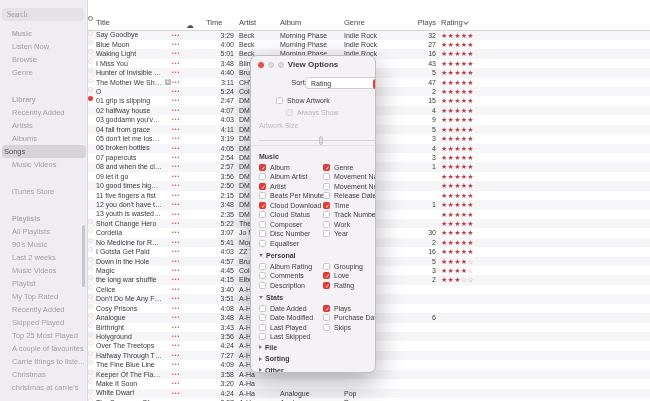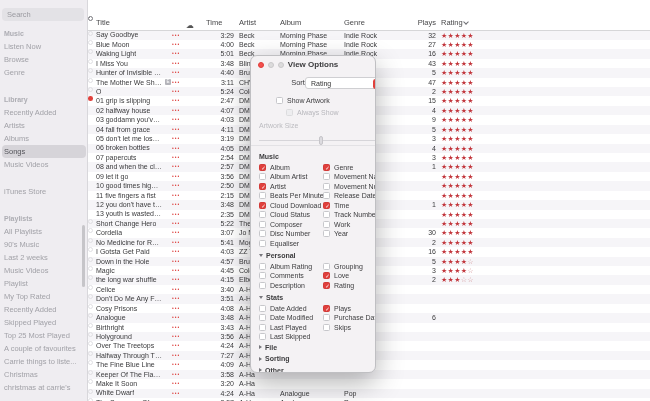--- a/index.html
+++ b/index.html
@@ -4,24 +4,24 @@
 <style>
   * { margin:0; padding:0; box-sizing:border-box; }
   html,body { width:650px; height:401px; overflow:hidden; background:#fff;
     font-family:"Liberation Sans","DejaVu Sans",sans-serif; -webkit-font-smoothing:antialiased; }
 
   
   #sidebar { position:absolute; left:0; top:0; width:88px; height:401px;
     background:#efedf1; border-right:1px solid #d8d7db; overflow:hidden; }
   .sb-search { position:absolute; left:2px; top:8px; width:82px; height:13px;
     background:#e3e2e6; border-radius:4px; color:#9b9ba1; font-size:7.5px;
-    line-height:13px; padding-left:5px; overflow:hidden; }
+    line-height:13px; padding-left:5px; overflow:hidden;font-family:Liberation Serif, serif; }
   #sb-items { position:absolute; left:0; top:27px; width:88px; }
   .sb-item { height:13px; line-height:13px; font-size:7.5px; color:#a2a2a8;
-    padding-left:4px; white-space:nowrap; overflow:hidden; }
+    padding-left:12px; white-space:nowrap; overflow:hidden; }
   .sb-item.hdr { font-weight:bold; font-size:7px; color:#adadb3; }
   .sb-item.gap { margin-top:14px; }
   .sb-item.sel { background:#d6d4d9; border-radius:4px; color:#55555b;
     width:84px; margin-left:2px; padding-left:2px; }
   .sb-scroll { position:absolute; right:2px; top:225px; width:3px; height:62px;
     background:#c6c5c9; border-radius:2px; }
 
   
   #main { position:absolute; left:88px; top:16px; width:562px; height:353px; background:#b91c1c; }
   #thead { position:absolute; left:0; top:0; width:562px; height:14.5px;

